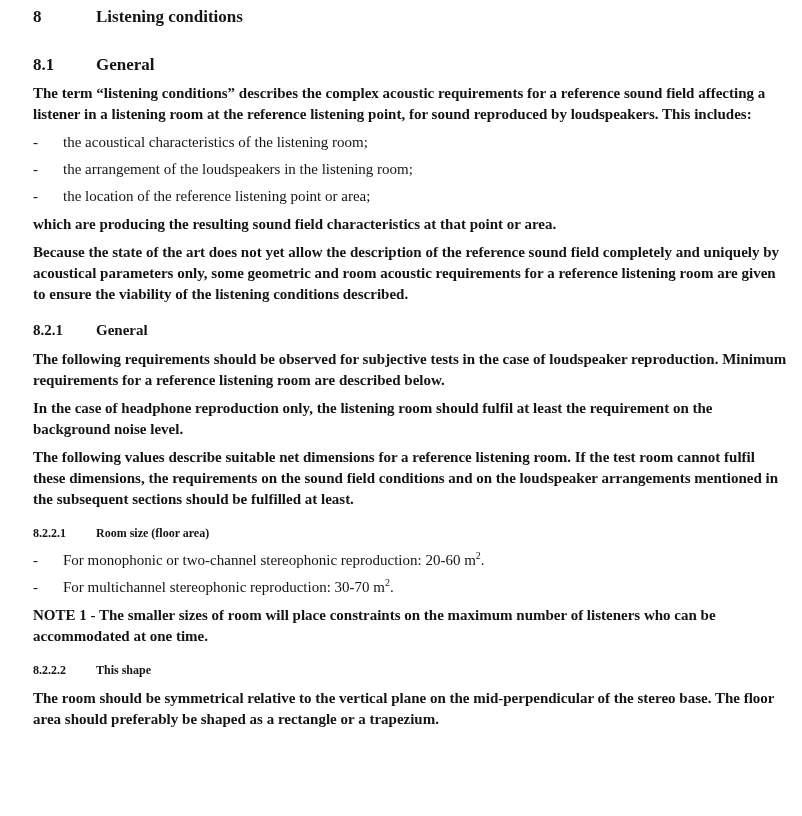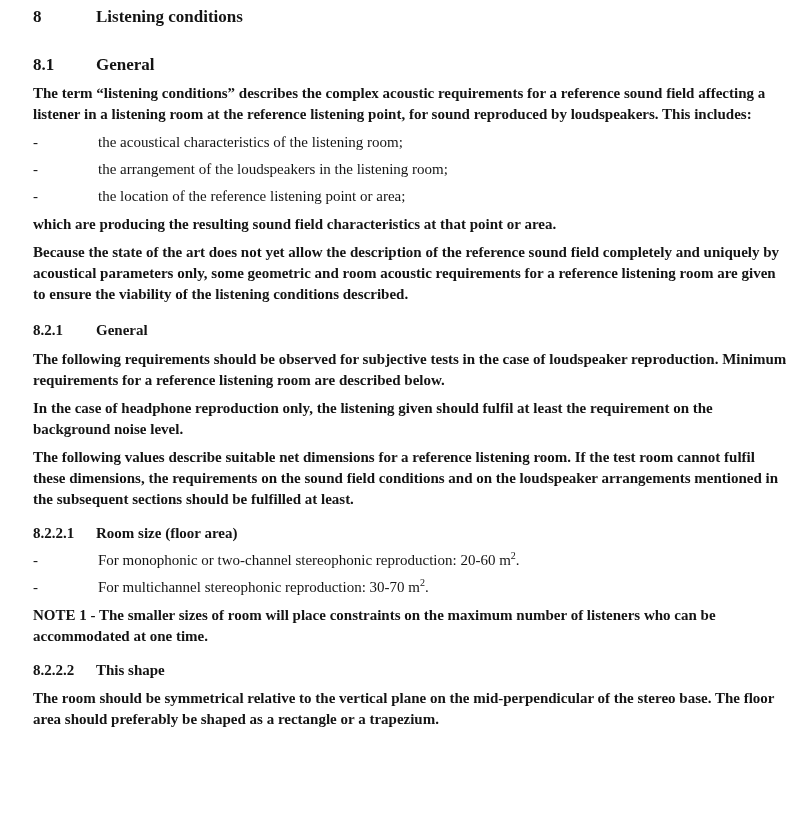--- a/index.html
+++ b/index.html
@@ -23,38 +23,38 @@
     font-weight: bold;
     align-items: baseline;
   }
   .hnum {
     flex: 0 0 63px;
     width: 63px;
   }
   .lvl1 { font-size: 17px; line-height: 24px; margin: 0 0 25px 0; }
   .lvl2 { font-size: 17px; line-height: 21px; margin: 15px 0 8px 0; }
   .lvl3 { font-size: 15px;  line-height: 21px; margin: 15px 0 8px 0; align-items: flex-end; }
-  .lvl4 { font-size: 15px;  line-height: 21px; margin: 13px 0 6px 0; }
+  .lvl4 { font-size: 12px;  line-height: 21px; margin: 13px 0 6px 0; }
   .body-par {
     font-size: 15px;
     line-height: 21px;
     margin: 7px 0;
     font-weight: bold;
   }
   .list-item {
     display: flex;
     font-size: 15px;
     line-height: 21px;
     margin: 6px 0;
   }
   .li-marker {
     flex: 0 0 30px;
     width: 30px;
   }
-  .li-text { flex: 1 1 auto; margin-left: 35px; }
+  .li-text { flex: 1 1 auto; }
   sup.unit-sup {
     font-size: 10px;
     line-height: 0;
     vertical-align: super;
   }
 </style>
 </head>
 <body>
 
 <main class="page">
@@ -80,21 +80,21 @@
         <span class="li-marker">-</span>
         <span class="li-text">the location of the reference listening point or area;</span>
       </div>
       <p class="body-par">which are producing the resulting sound field characteristics at that point or area.</p>
       <p class="body-par">Because the state of the art does not yet allow the description of the reference sound field completely and uniquely by acoustical parameters only, some geometric and room acoustic requirements for a reference listening room are given to ensure the viability of the listening conditions described.</p>
       <div class="heading lvl3">
         <span class="hnum">8.2.1</span>
         <span class="htitle">General</span>
       </div>
       <p class="body-par">The following requirements should be observed for subjective tests in the case of loudspeaker reproduction. Minimum requirements for a reference listening room are described below.</p>
-      <p class="body-par">In the case of headphone reproduction only, the listening given should fulfil at least the requirement on the background noise level.</p>
+      <p class="body-par">In the case of headphone reproduction only, the listening room should fulfil at least the requirement on the background noise level.</p>
       <p class="body-par">The following values describe suitable net dimensions for a reference listening room. If the test room cannot fulfil these dimensions, the requirements on the sound field conditions and on the loudspeaker arrangements mentioned in the subsequent sections should be fulfilled at least.</p>
       <div class="heading lvl4">
         <span class="hnum">8.2.2.1</span>
         <span class="htitle">Room size (floor area)</span>
       </div>
       <div class="list-item">
         <span class="li-marker">-</span>
         <span class="li-text">For monophonic or two-channel stereophonic reproduction: 20-60 m<sup class="unit-sup">2</sup>.</span>
       </div>
       <div class="list-item">

